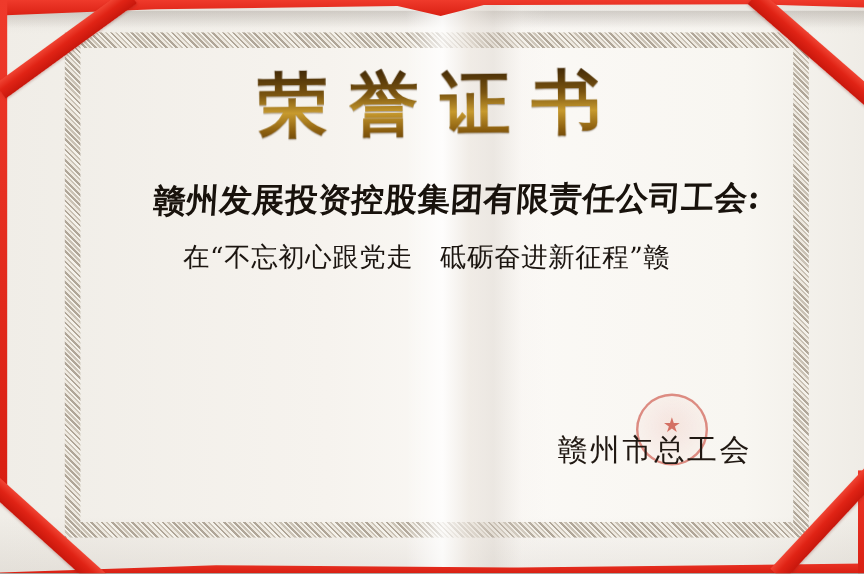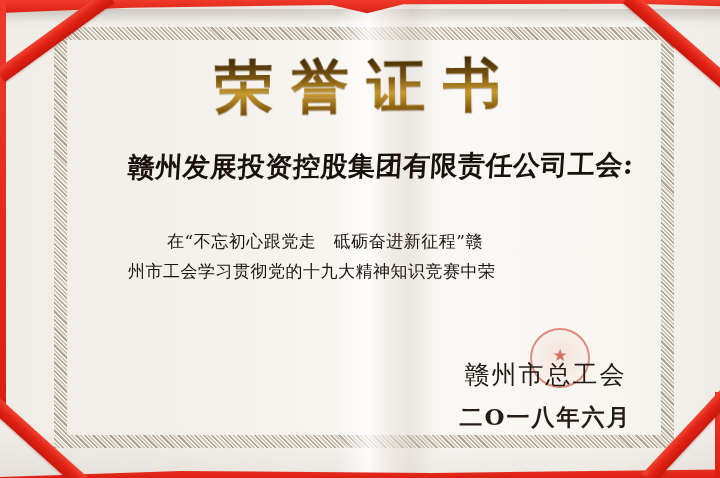--- a/index.html
+++ b/index.html
@@ -43,22 +43,22 @@
     background:linear-gradient(180deg,#3a2305 8%,#7a5410 38%,#c79a2e 58%,#8a5d0e 78%,#4a2d06 100%);
     -webkit-background-clip:text; background-clip:text; color:transparent;
     transform:rotate(-0.6deg);
     filter:drop-shadow(0.5px 1px 0.5px rgba(60,35,5,0.35));
   }
   .recipient{
     position:absolute; left:128px; top:148px; width:540px; z-index:3;
     font-size:27px; font-weight:bold; color:#18120c; letter-spacing:0.5px;
     transform:skewX(-4deg) rotate(-0.3deg);
   }
-  .bodytext{position:absolute; left:128px; top:201px; width:528px; z-index:3;
-    font-size:17px; line-height:30px; color:#1b1510; letter-spacing:0.5px;margin-top:25px;}
+  .bodytext{position:absolute; left:102px; top:201px; width:528px; z-index:3;
+    font-size:22px; line-height:30px; color:#1b1510; letter-spacing:0.5px;}
   .bodytext .ln{white-space:nowrap;}
   .indent{text-indent:2.3em;}
   .ln4{margin-top:2px;}
   .sign{position:absolute; left:428px; top:334px; width:235px; text-align:center; z-index:3;}
   .issuer{font-size:25px; font-weight:normal; color:#201812; letter-spacing:2px;margin-top:24px;}
   .date{font-size:23px; font-weight:bold; color:#241b14; letter-spacing:2px; margin-top:11px;}
   
   .seal{
     position:absolute; left:530px; top:328px; width:60px; height:60px; z-index:2;
     border-radius:50%; border:2.5px solid rgba(204,78,64,0.62); box-sizing:border-box;
@@ -91,25 +91,23 @@
   <div class="lace"></div>
 
   <div class="fold"></div>
 
   <div class="title">荣誉证书</div>
 
   <div class="recipient">赣州发展投资控股集团有限责任公司工会:</div>
 
   <div class="bodytext">
     <div class="ln indent">在“不忘初心跟党走　砥砺奋进新征程”赣</div>
-    <div class="ln">州市工会学习贯彻党的十九大精神知识竞赛中荣</div>
   </div>
 
   <div class="seal">
     <span class="star">★</span>
   </div>
 
   <div class="sign">
     <div class="issuer">赣州市总工会</div>
-    <div class="date">二O一八年六月</div>
   </div>
 
 </div>
 
 </body></html>

